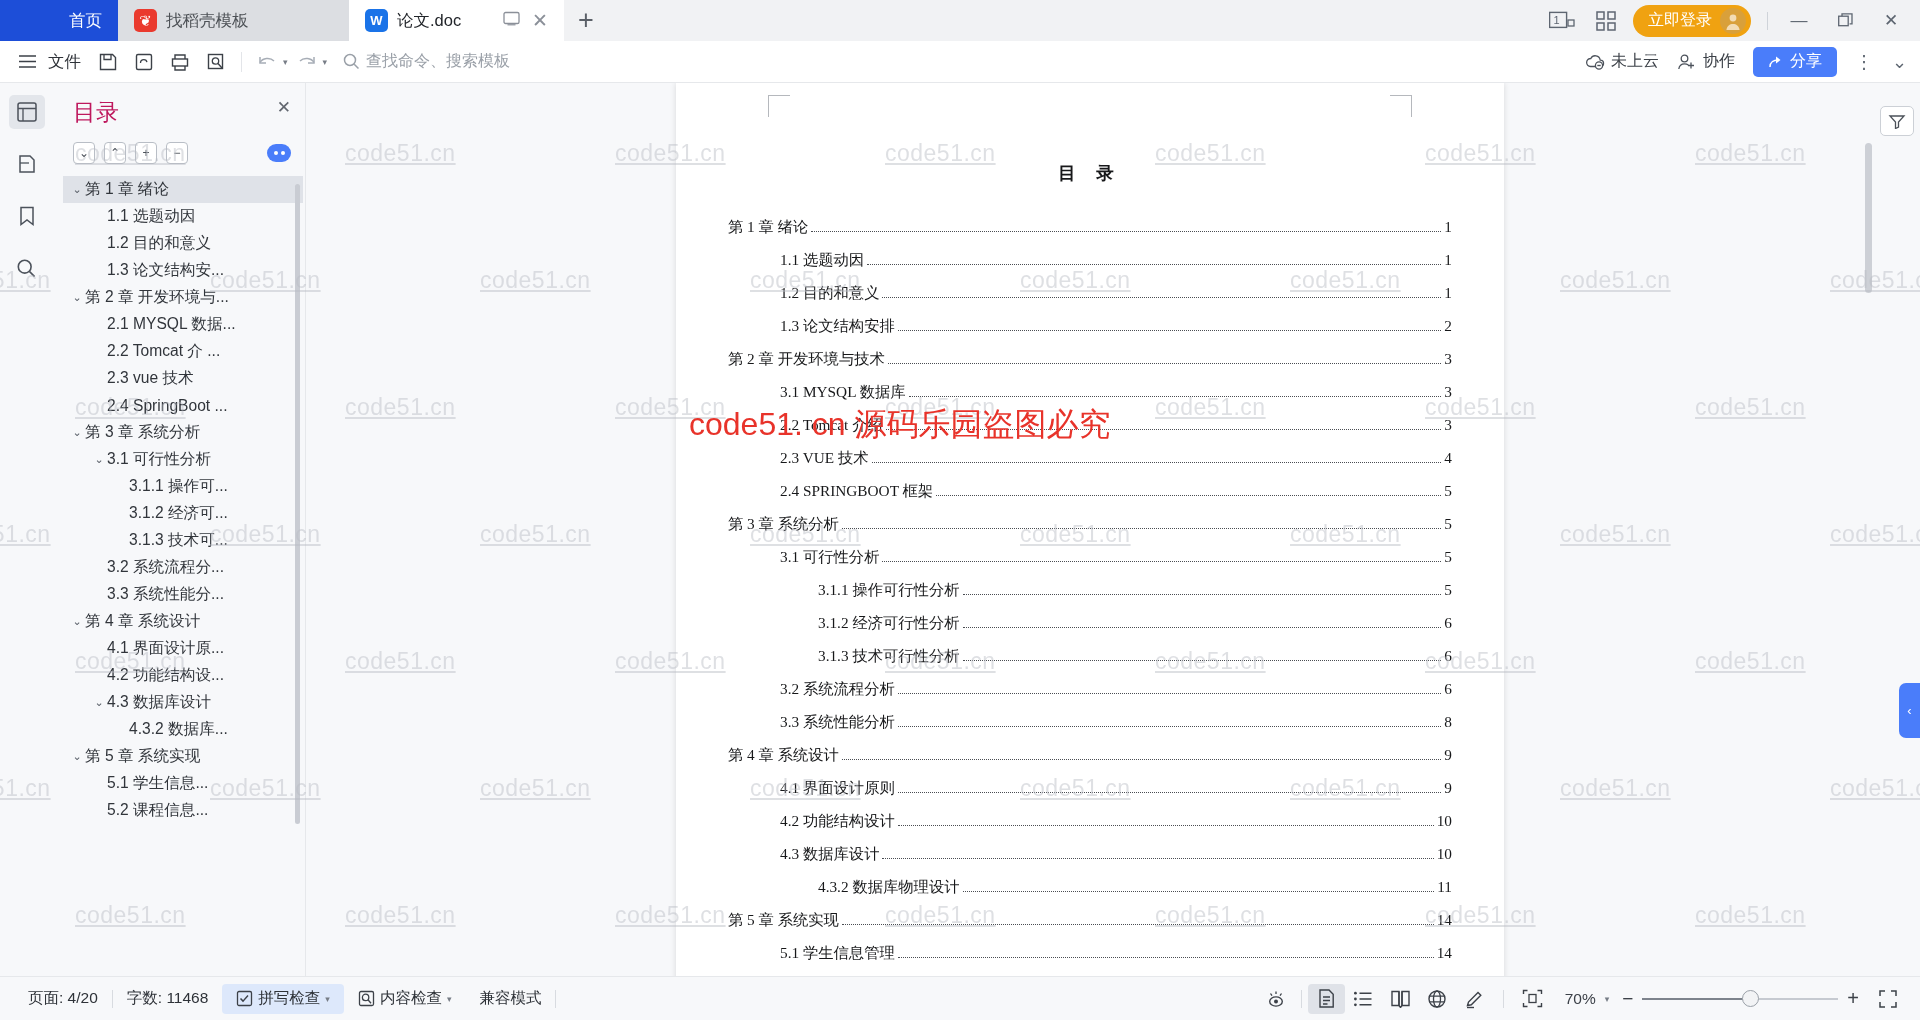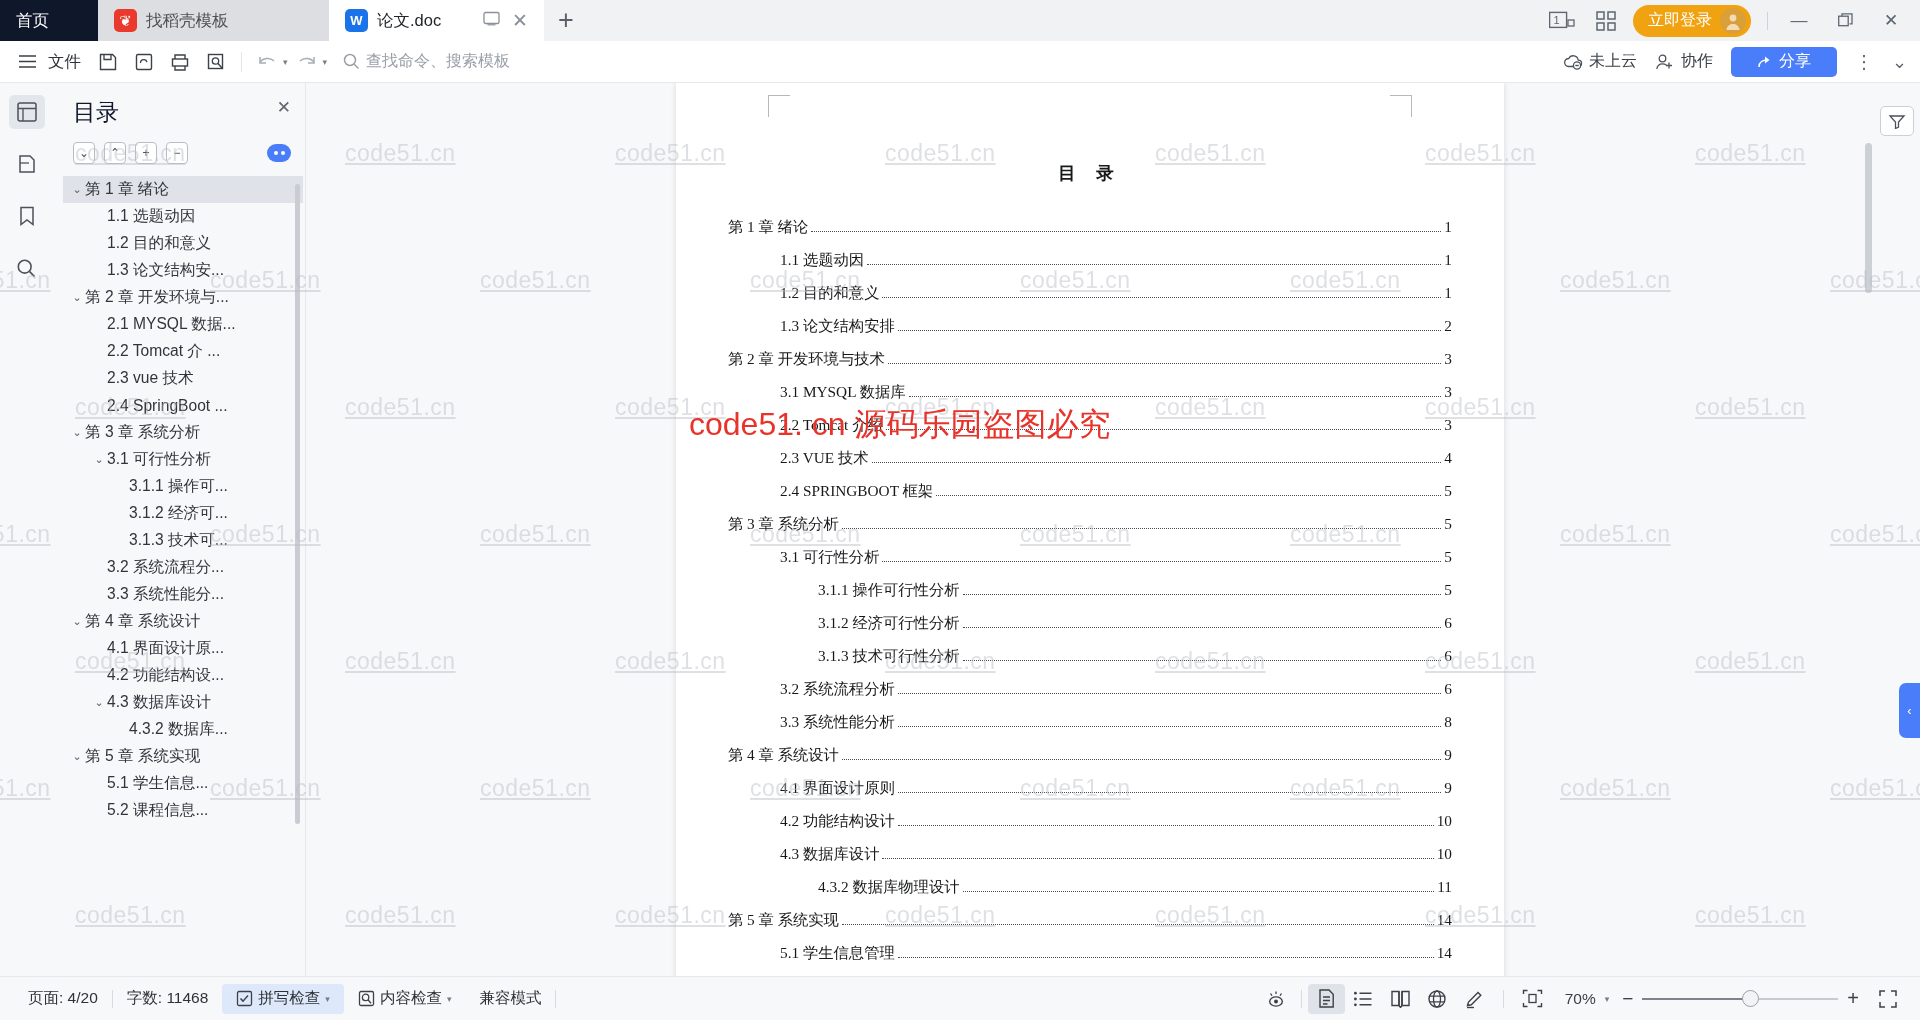--- a/index.html
+++ b/index.html
@@ -14,21 +14,21 @@
   
   .wm-layer{ position:absolute; inset:0; pointer-events:none; z-index:60; overflow:hidden; }
   .wm{ position:absolute; color:#b9bcc4; opacity:.46; font-size:23px; letter-spacing:.5px;
        font-family:"Liberation Sans",sans-serif; white-space:nowrap;text-decoration:underline; }
 
   
   .tabbar{ position:absolute; left:0; top:0; width:1920px; height:41px; background:#f1f2f4;
            display:flex; align-items:flex-end; z-index:30; }
   .tab{ height:41px; display:flex; align-items:center; gap:9px; padding:0 16px; font-size:16.5px;
         position:relative; }
-  .tab-home{ background:#0f172a; color:#fff; width:98px; justify-content:flex-start; font-size:16.5px; }
+  .tab-home{ background:#1d4ed8; color:#fff; width:118px; justify-content:flex-end; font-size:16.5px; }
   .tab-mid{ background:#dcdee2; color:#4d5156; width:231px; }
   .tab-active{ background:#fff; color:#22252a; width:215px; }
   .tab-active:after{ content:""; position:absolute; left:0; right:0; bottom:0; height:3px; background:#fff; }
   .ic{ display:inline-flex; align-items:center; justify-content:center; flex:none; }
   .ic-red{ width:23px; height:23px; border-radius:5px; background:#ea3a2e; color:#fff;
            font-size:15px; line-height:23px; }
   .ic-blue{ width:23px; height:23px; border-radius:5px; background:#1a73e8; color:#fff;
             font-size:13px; font-weight:bold; line-height:23px; }
   .tab-actions{ margin-left:auto; display:flex; align-items:center; gap:12px; }
   .tab-close{ color:#8b9099; font-size:19px; cursor:default; }
@@ -54,37 +54,37 @@
   .rb-file{ font-size:16.5px; color:#2e3238; padding:0 8px 0 2px; }
   .rb-sep{ width:1px; height:20px; background:#e3e5e9; margin:0 6px; }
   .rb-caret{ font-size:9px; color:#777d86; margin-left:-3px; }
   .rb-tabs{ display:flex; align-items:center; gap:0; margin-left:8px; }
   .rb-tab{ font-size:16.5px; color:#2e3238; padding:0 19px; height:30px; line-height:30px; }
   .rb-tab.active{ background:#4a7dfa; color:#fff; border-radius:15px; padding:0 17px; }
   .rb-vip{ color:#2e3238; }
   .rb-search{ display:flex; align-items:center; gap:6px; margin-left:16px; color:#9aa0a8; font-size:16px; }
   .rb-right{ margin-left:auto; display:flex; align-items:center; gap:18px; padding-right:12px;
              font-size:16px; color:#3c4148; }
-  .share-btn{ background:#4a7dfa; color:#fff; border-radius:5px; height:30px; padding:0 26px;
+  .share-btn{ background:#4a7dfa; color:#fff; border-radius:5px; height:30px; padding:0 15px;
               display:flex; align-items:center; gap:6px; font-size:16px; }
   .rb-dots{ color:#5e6671; font-size:18px; letter-spacing:1px; }
 
   
   .rail{ position:absolute; left:0; top:83px; width:53px; bottom:44px; background:#f7f8fa;
          display:flex; flex-direction:column; align-items:center; padding-top:12px; gap:18px; z-index:25; }
   .rail-btn{ width:36px; height:34px; display:flex; align-items:center; justify-content:center;
              border-radius:5px; color:#4c525b; }
   .rail-btn.active{ background:#e3e6eb; }
 
   
   .toc{ position:absolute; left:53px; top:83px; width:253px; bottom:44px; background:#f7f8fa;
         border-right:1px solid #e6e8eb; z-index:25; display:flex; flex-direction:column; }
   .toc-head{ display:flex; align-items:flex-start; justify-content:space-between;
              padding:14px 14px 0 20px; }
-  .toc-title{ font-size:23px; color:#0f172a; }
+  .toc-title{ font-size:23px; color:#be185d; }
   .toc-x{ color:#62676f; font-size:17px; }
   .toc-tools{ display:flex; align-items:center; gap:9px; padding:14px 14px 10px 20px; }
   .toc-tbtn{ width:22px; height:22px; border:1px solid #b9bec6; border-radius:4px; background:#fff;
              display:flex; align-items:center; justify-content:center; color:#4b5159; font-size:12px; }
   .toc-eye{ margin-left:auto; width:24px; height:18px; border-radius:10px; background:#4a7dfa;
             display:flex; align-items:center; justify-content:center; gap:3px; }
   .toc-eye i{ width:4px; height:4px; background:#fff; border-radius:50%; display:block; }
   .toc-list{ flex:1; overflow:hidden; position:relative; margin:0 2px 0 10px; padding-top:2px; }
   .toc-item{ display:flex; align-items:center; height:27px; font-size:15.6px; color:#31353b;
              white-space:nowrap; padding-right:14px; }

